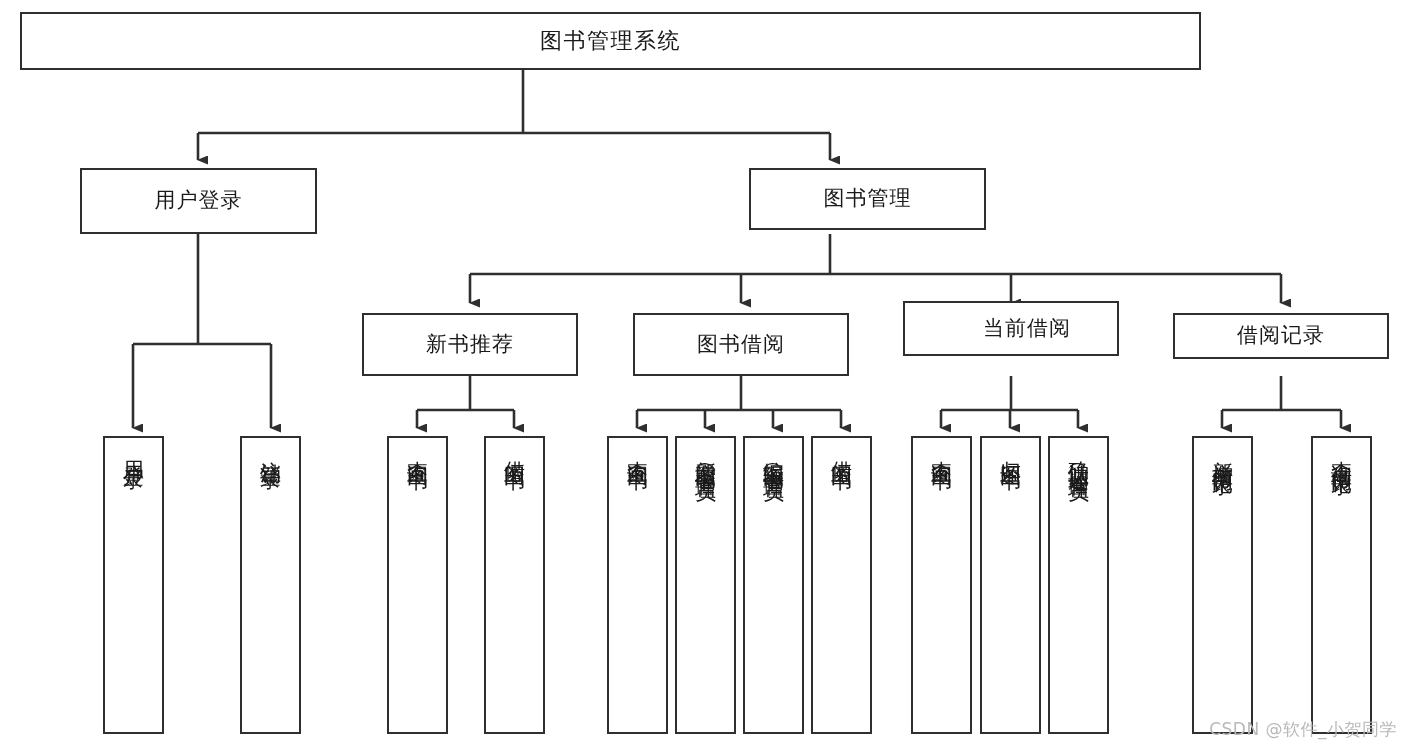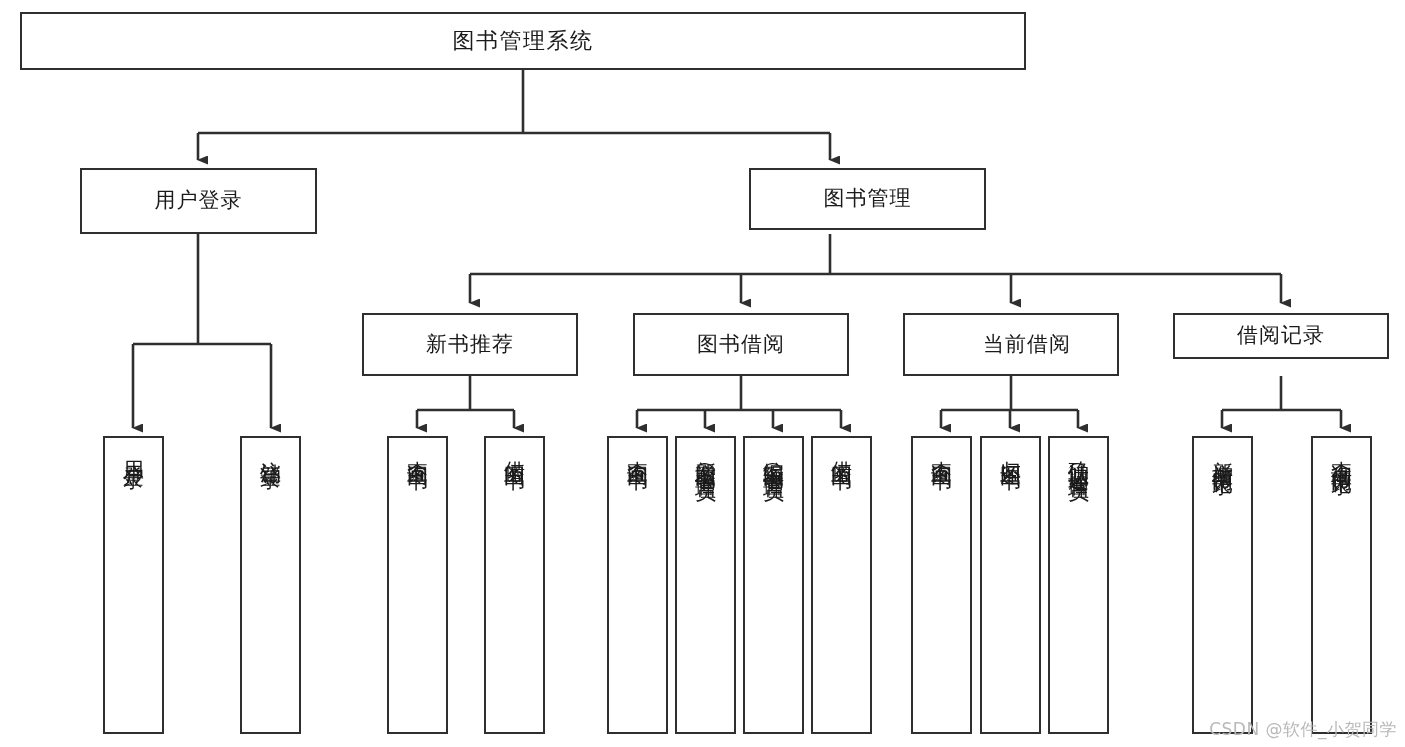--- a/index.html
+++ b/index.html
@@ -125,38 +125,38 @@
       <path d="M1010,410 L1010,428" marker-end="url(#arw)"></path>
       <path d="M1078,410 L1078,428" marker-end="url(#arw)"></path>
 
       <path d="M1281,376 L1281,410"></path>
       <path d="M1222,410 L1341,410"></path>
       <path d="M1222,410 L1222,428" marker-end="url(#arw)"></path>
       <path d="M1341,410 L1341,428" marker-end="url(#arw)"></path>
     </g>
   </svg>
 
-  <div class="node root h" style="left:20px; top:12px; width:1006px; height:58px;">
+  <div class="node root h" style="left:20px; top:12px; width:1181px; height:58px;">
     <span class="lbl">图书管理系统</span>
   </div>
 
   <div class="node h" style="left:80px; top:168px; width:237px; height:66px;">
     <span class="lbl">用户登录</span>
   </div>
   <div class="node h" style="left:749px; top:168px; width:237px; height:62px;">
     <span class="lbl">图书管理</span>
   </div>
 
   <div class="node h" style="left:633px; top:313px; width:216px; height:63px;">
     <span class="lbl">图书借阅</span>
   </div>
   <div class="node h" style="left:362px; top:313px; width:216px; height:63px;">
     <span class="lbl">新书推荐</span>
   </div>
-  <div class="node h" style="left:903px; top:313px; width:216px; height:63px;padding-left:32px;">
+  <div class="node h" style="left:903px; top:301px; width:216px; height:55px;padding-left:32px;">
     <span class="lbl">当前借阅</span>
   </div>
   <div class="node h" style="left:1173px; top:313px; width:216px; height:46px;">
     <span class="lbl">借阅记录</span>
   </div>
 
   <div class="node v" style="left:103px; top:436px; width:61px; height:298px;">
     <span class="lbl">用户登录</span>
   </div>
   <div class="node v" style="left:240px; top:436px; width:61px; height:298px;">

